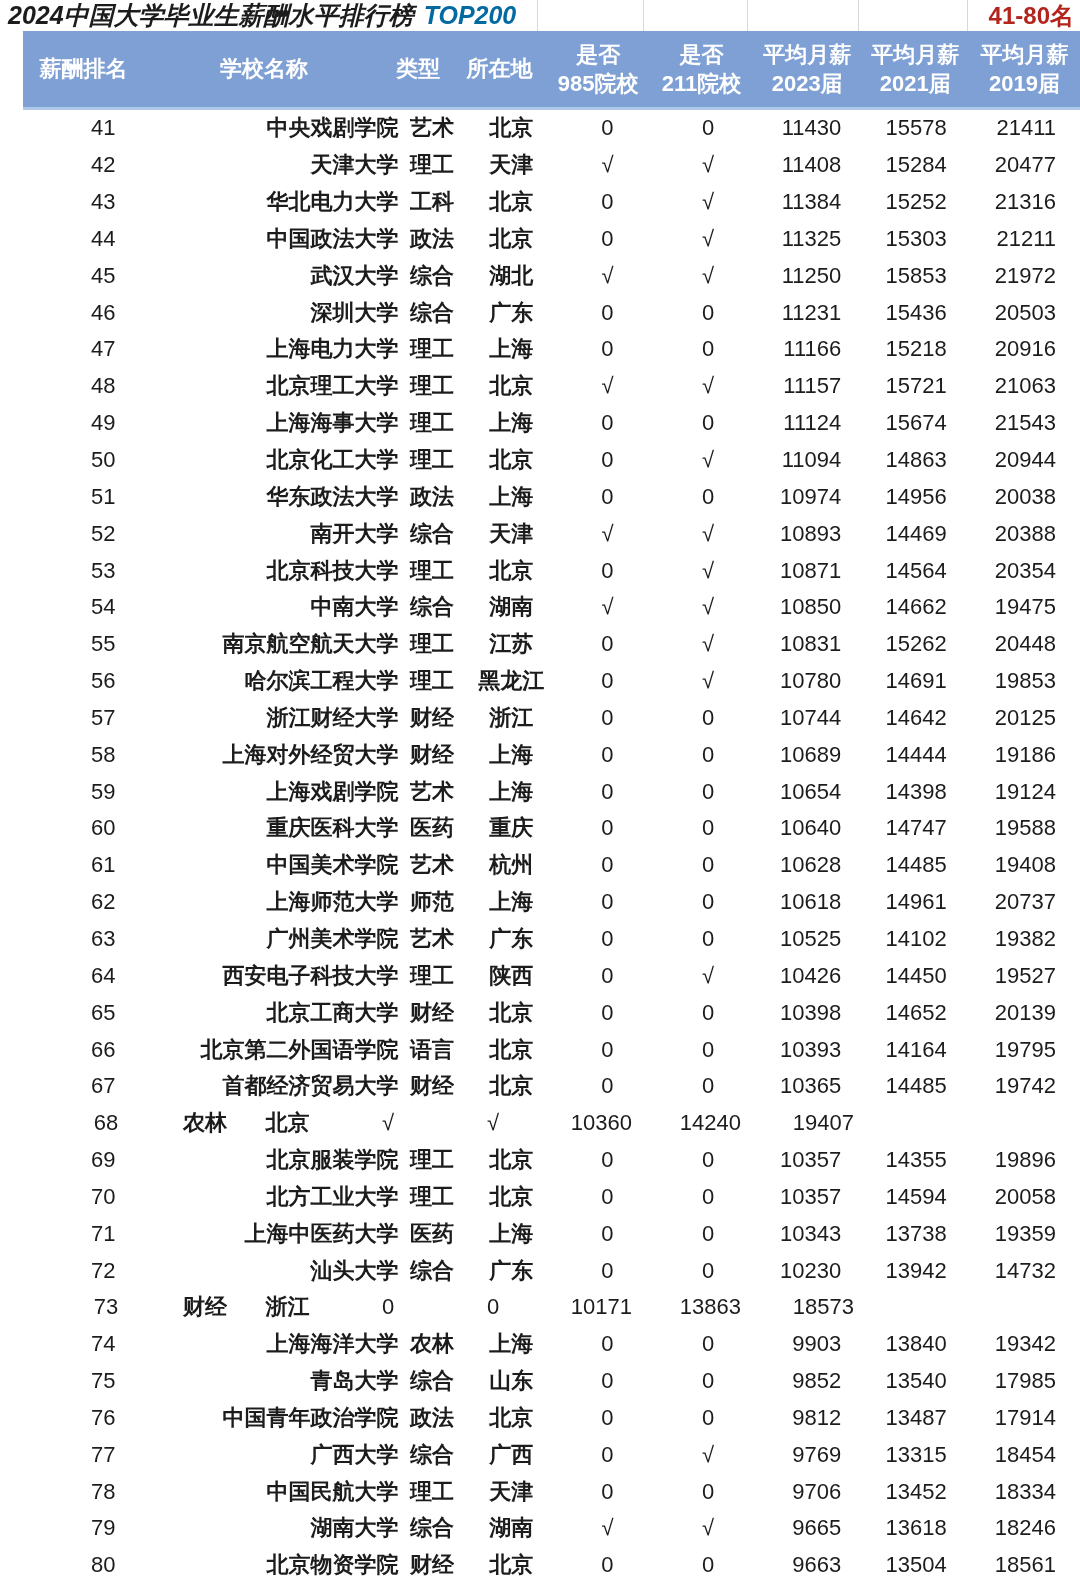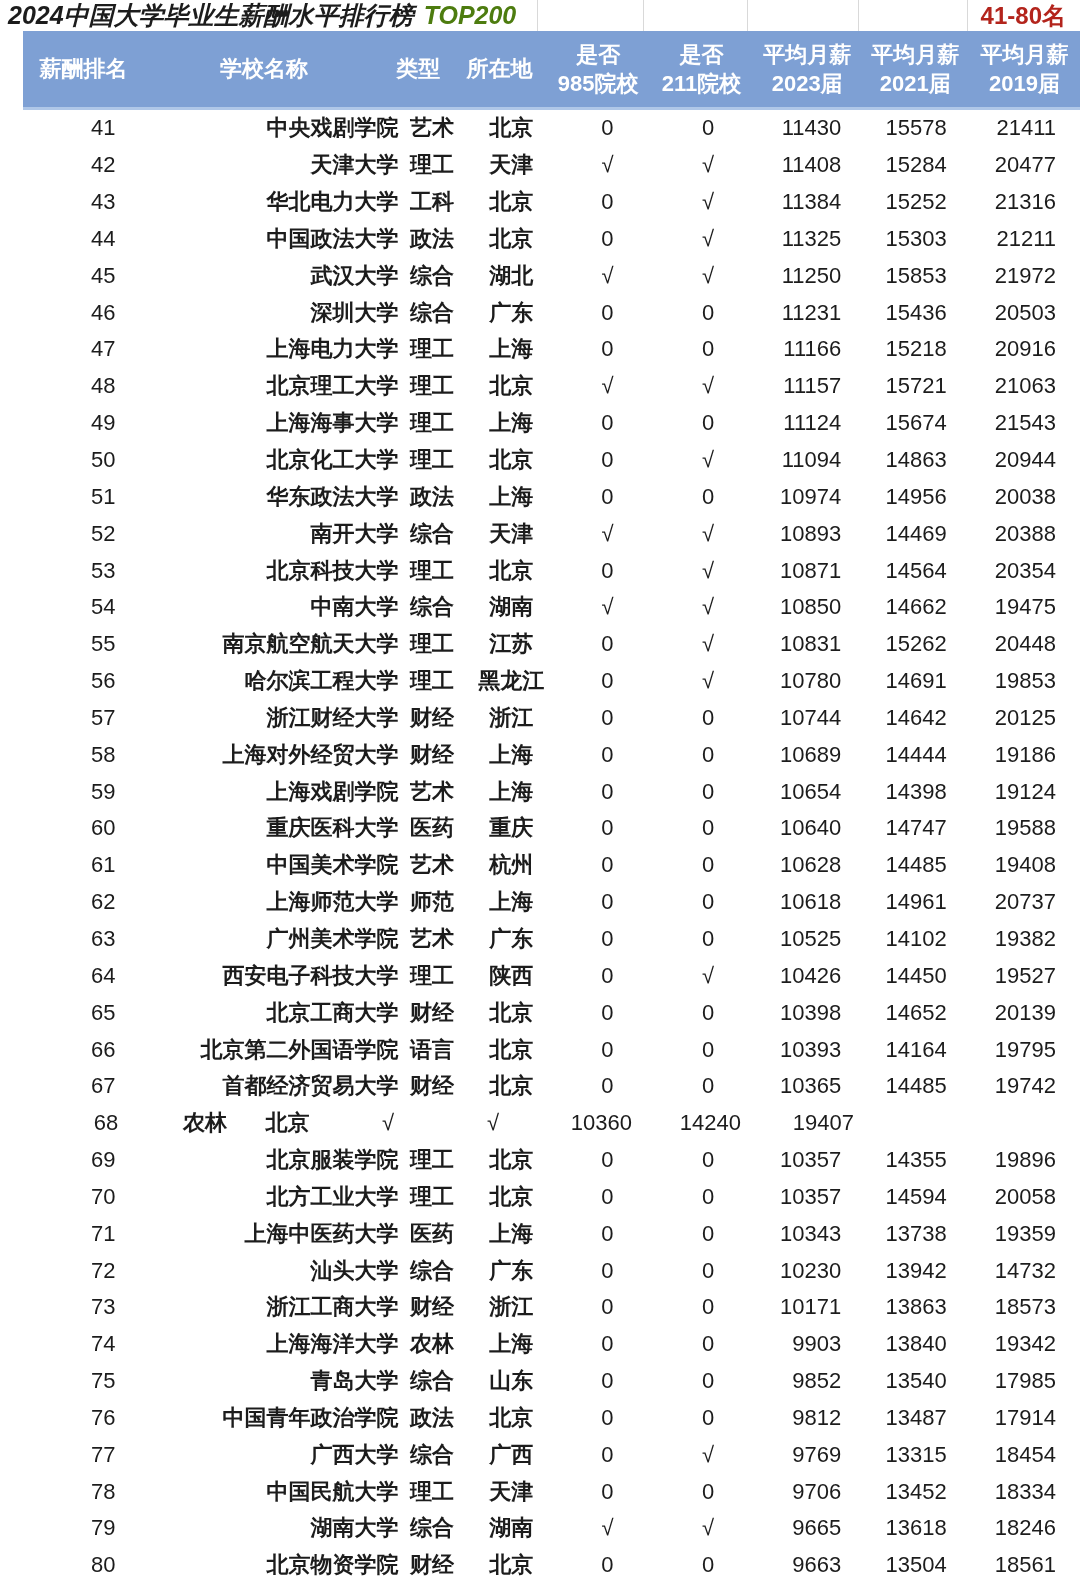--- a/index.html
+++ b/index.html
@@ -3,25 +3,25 @@
 <meta charset="utf-8">
 <style>
   html,body{margin:0;padding:0;background:#ffffff;}
   .page{position:relative;width:1080px;height:1586px;background:#ffffff;overflow:hidden;
         font-family:"Liberation Sans","DejaVu Sans",sans-serif;color:#1c1c1c;}
 
   
   .title-row{display:flex;height:31px;align-items:stretch;background:#ffffff;}
   .title-main{width:537px;box-sizing:border-box;padding-left:8px;display:flex;align-items:center;
               font-size:25px;font-weight:bold;white-space:nowrap;letter-spacing:0;font-style:italic;}
-  .title-main .badge{color:#4d7c0f;margin-left:10px;}
+  .title-main .badge{color:#0369a1;margin-left:10px;}
   .tgrid{box-sizing:border-box;border-left:1px solid #d9d9d9;}
   .tg4{width:106px}.tg5{width:104px}.tg6{width:111px}.tg7{width:109px}
   .trange{width:113px;box-sizing:border-box;border-left:1px solid #d9d9d9;display:flex;
-          align-items:center;justify-content:flex-end;padding-right:14px;
+          align-items:center;justify-content:flex-end;padding-right:6px;
           font-size:24px;font-weight:bold;color:#B3241C;white-space:nowrap;}
 
   
   .c0{width:128px}.c1{width:244px}.c2{width:70px}.c3{width:95px}.c4{width:106px}
   .c5{width:104px}.c6{width:111px}.c7{width:109px}.c8{width:113px}
 
   
   .header{display:flex;height:79px;margin-left:23px;background:#7EA0D4;color:#ffffff;
           font-weight:bold;font-size:22px;border-bottom:3px solid #AFC7E8;box-sizing:border-box;}
   .header .c0{width:123px}
@@ -429,21 +429,20 @@
         <div class="cell c2">综合</div>
         <div class="cell c3">广东</div>
         <div class="cell c4">0</div>
         <div class="cell c5">0</div>
         <div class="cell c6">10230</div>
         <div class="cell c7">13942</div>
         <div class="cell c8">14732</div>
       </div>
       <div class="row">
         <div class="cell c0">73</div>
-        <div class="cell c1">浙江工商大学</div>
         <div class="cell c2">财经</div>
         <div class="cell c3">浙江</div>
         <div class="cell c4">0</div>
         <div class="cell c5">0</div>
         <div class="cell c6">10171</div>
         <div class="cell c7">13863</div>
         <div class="cell c8">18573</div>
       </div>
       <div class="row">
         <div class="cell c0">74</div>

